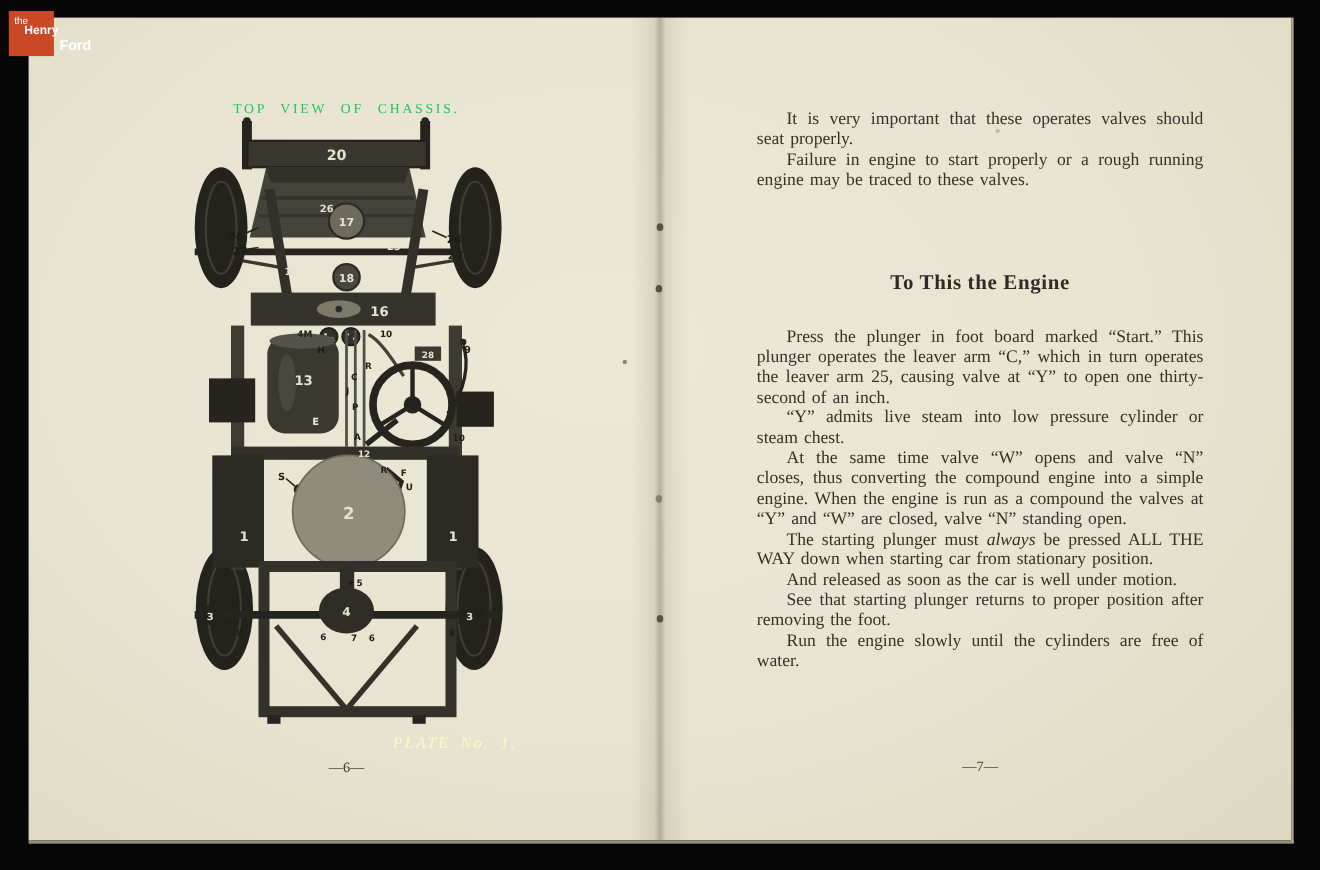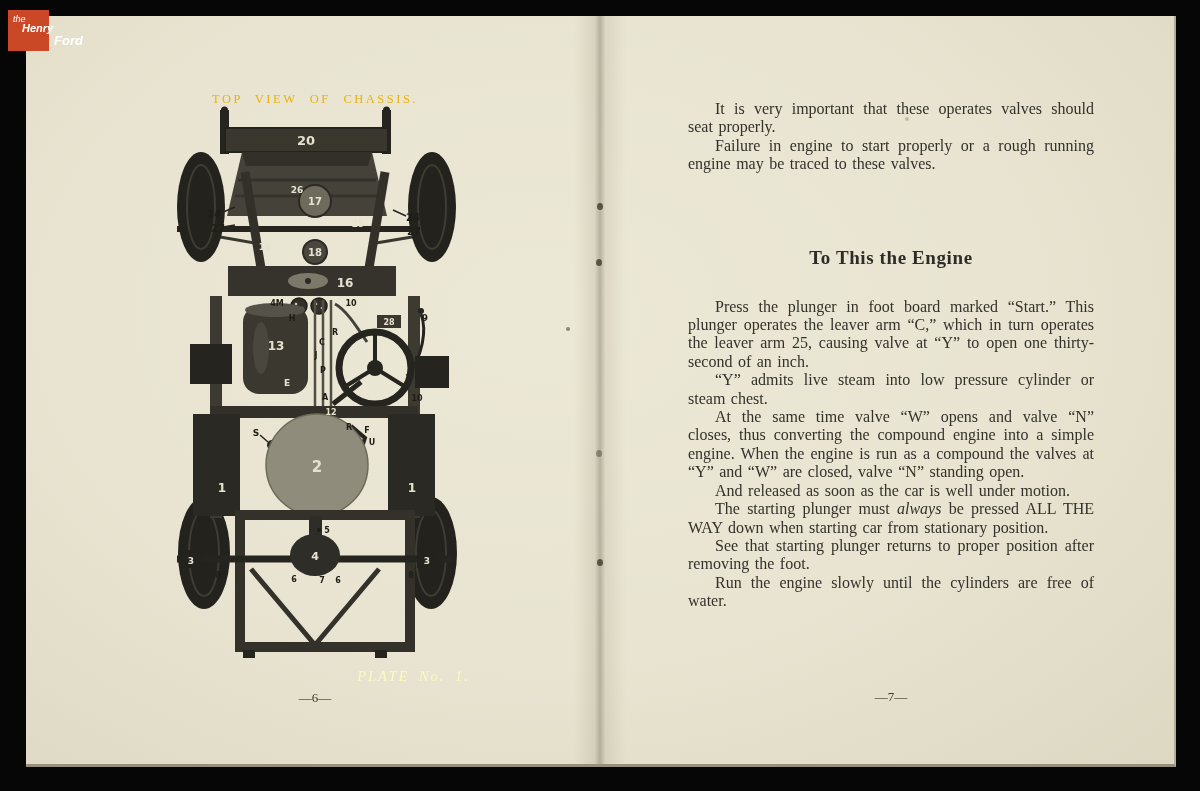--- a/index.html
+++ b/index.html
@@ -19,30 +19,30 @@
   .fold{
     position:absolute;left:574px;top:16px;width:52px;height:748px;
     background:linear-gradient(90deg, rgba(110,100,75,0) 0%, rgba(110,100,75,0.14) 40%,
       rgba(60,55,40,0.30) 50%, rgba(110,100,75,0.12) 60%, rgba(110,100,75,0) 100%);
   }
   .stitch{position:absolute;width:6px;height:7px;border-radius:50%;background:#3e3828;opacity:.8;}
   .speck{position:absolute;width:4px;height:4px;border-radius:50%;background:#6b5c3e;opacity:.7;}
   
   .logo{
     position:absolute;left:8px;top:10px;width:41px;height:41px;background:#cb4827;
-    color:#fff;font-family:"Liberation Sans",sans-serif;line-height:1;font-style:italic;
+    color:#fff;font-family:"Liberation Sans",sans-serif;line-height:1;
   }
   .logo span{position:absolute;white-space:nowrap;}
   .logo-the{left:5px;top:5px;font-size:9px;}
   .logo-henry{left:14px;top:13px;font-size:11px;font-weight:bold;}
   .logo-ford{left:10px;top:24px;font-size:13px;font-weight:bold;margin-left:36px;}
   
   .lp-title{
     position:absolute;left:160px;top:92px;width:310px;text-align:center;
-    font-size:12.5px;letter-spacing:2.5px;word-spacing:7px;color:#eab308;
+    font-size:12.5px;letter-spacing:2.5px;word-spacing:7px;color:#22c55e;
   }
   .diagram{position:absolute;left:165px;top:104px;width:300px;height:563px;}
   .diagram text{font-family:"DejaVu Sans",sans-serif;font-weight:700;}
   .lp-caption{
     position:absolute;left:160px;top:668px;width:310px;text-align:right;
     font-size:14.5px;letter-spacing:2px;word-spacing:4px;color:#fef9c3;font-style:italic;
   }
   .lp-pageno{
     position:absolute;left:160px;top:690px;width:310px;text-align:center;
     font-size:13px;color:#3a3830;
@@ -254,22 +254,22 @@
 <div class="rp">
   <div id="paras1">
       <p>It is very important that these operates valves should seat properly.</p>
       <p>Failure in engine to start properly or a rough running engine may be traced to these valves.</p>
     </div>
   <h2 class="second">To This the Engine</h2>
   <div id="paras2">
       <p>Press the plunger in foot board marked “Start.” This plunger operates the leaver arm “C,” which in turn operates the leaver arm 25, causing valve at “Y” to open one thirty-second of an inch.</p>
       <p>“Y” admits live steam into low pressure cylinder or steam chest.</p>
       <p>At the same time valve “W” opens and valve “N” closes, thus converting the compound engine into a simple engine. When the engine is run as a compound the valves at “Y” and “W” are closed, valve “N” standing open.</p>
+      <p>The starting plunger must <em>always</em> be pressed ALL THE WAY down when starting car from stationary position.</p>
       <p>And released as soon as the car is well under motion.</p>
-      <p>The starting plunger must <em>always</em> be pressed ALL THE WAY down when starting car from stationary position.</p>
       <p>See that starting plunger returns to proper position after removing the foot.</p>
       <p>Run the engine slowly until the cylinders are free of water.</p>
     </div>
 </div>
 <div class="rp-pageno">—7—</div>
 
 <div class="logo">
   <span class="logo-the">the</span>
   <span class="logo-henry">Henry</span>
   <span class="logo-ford">Ford</span>

